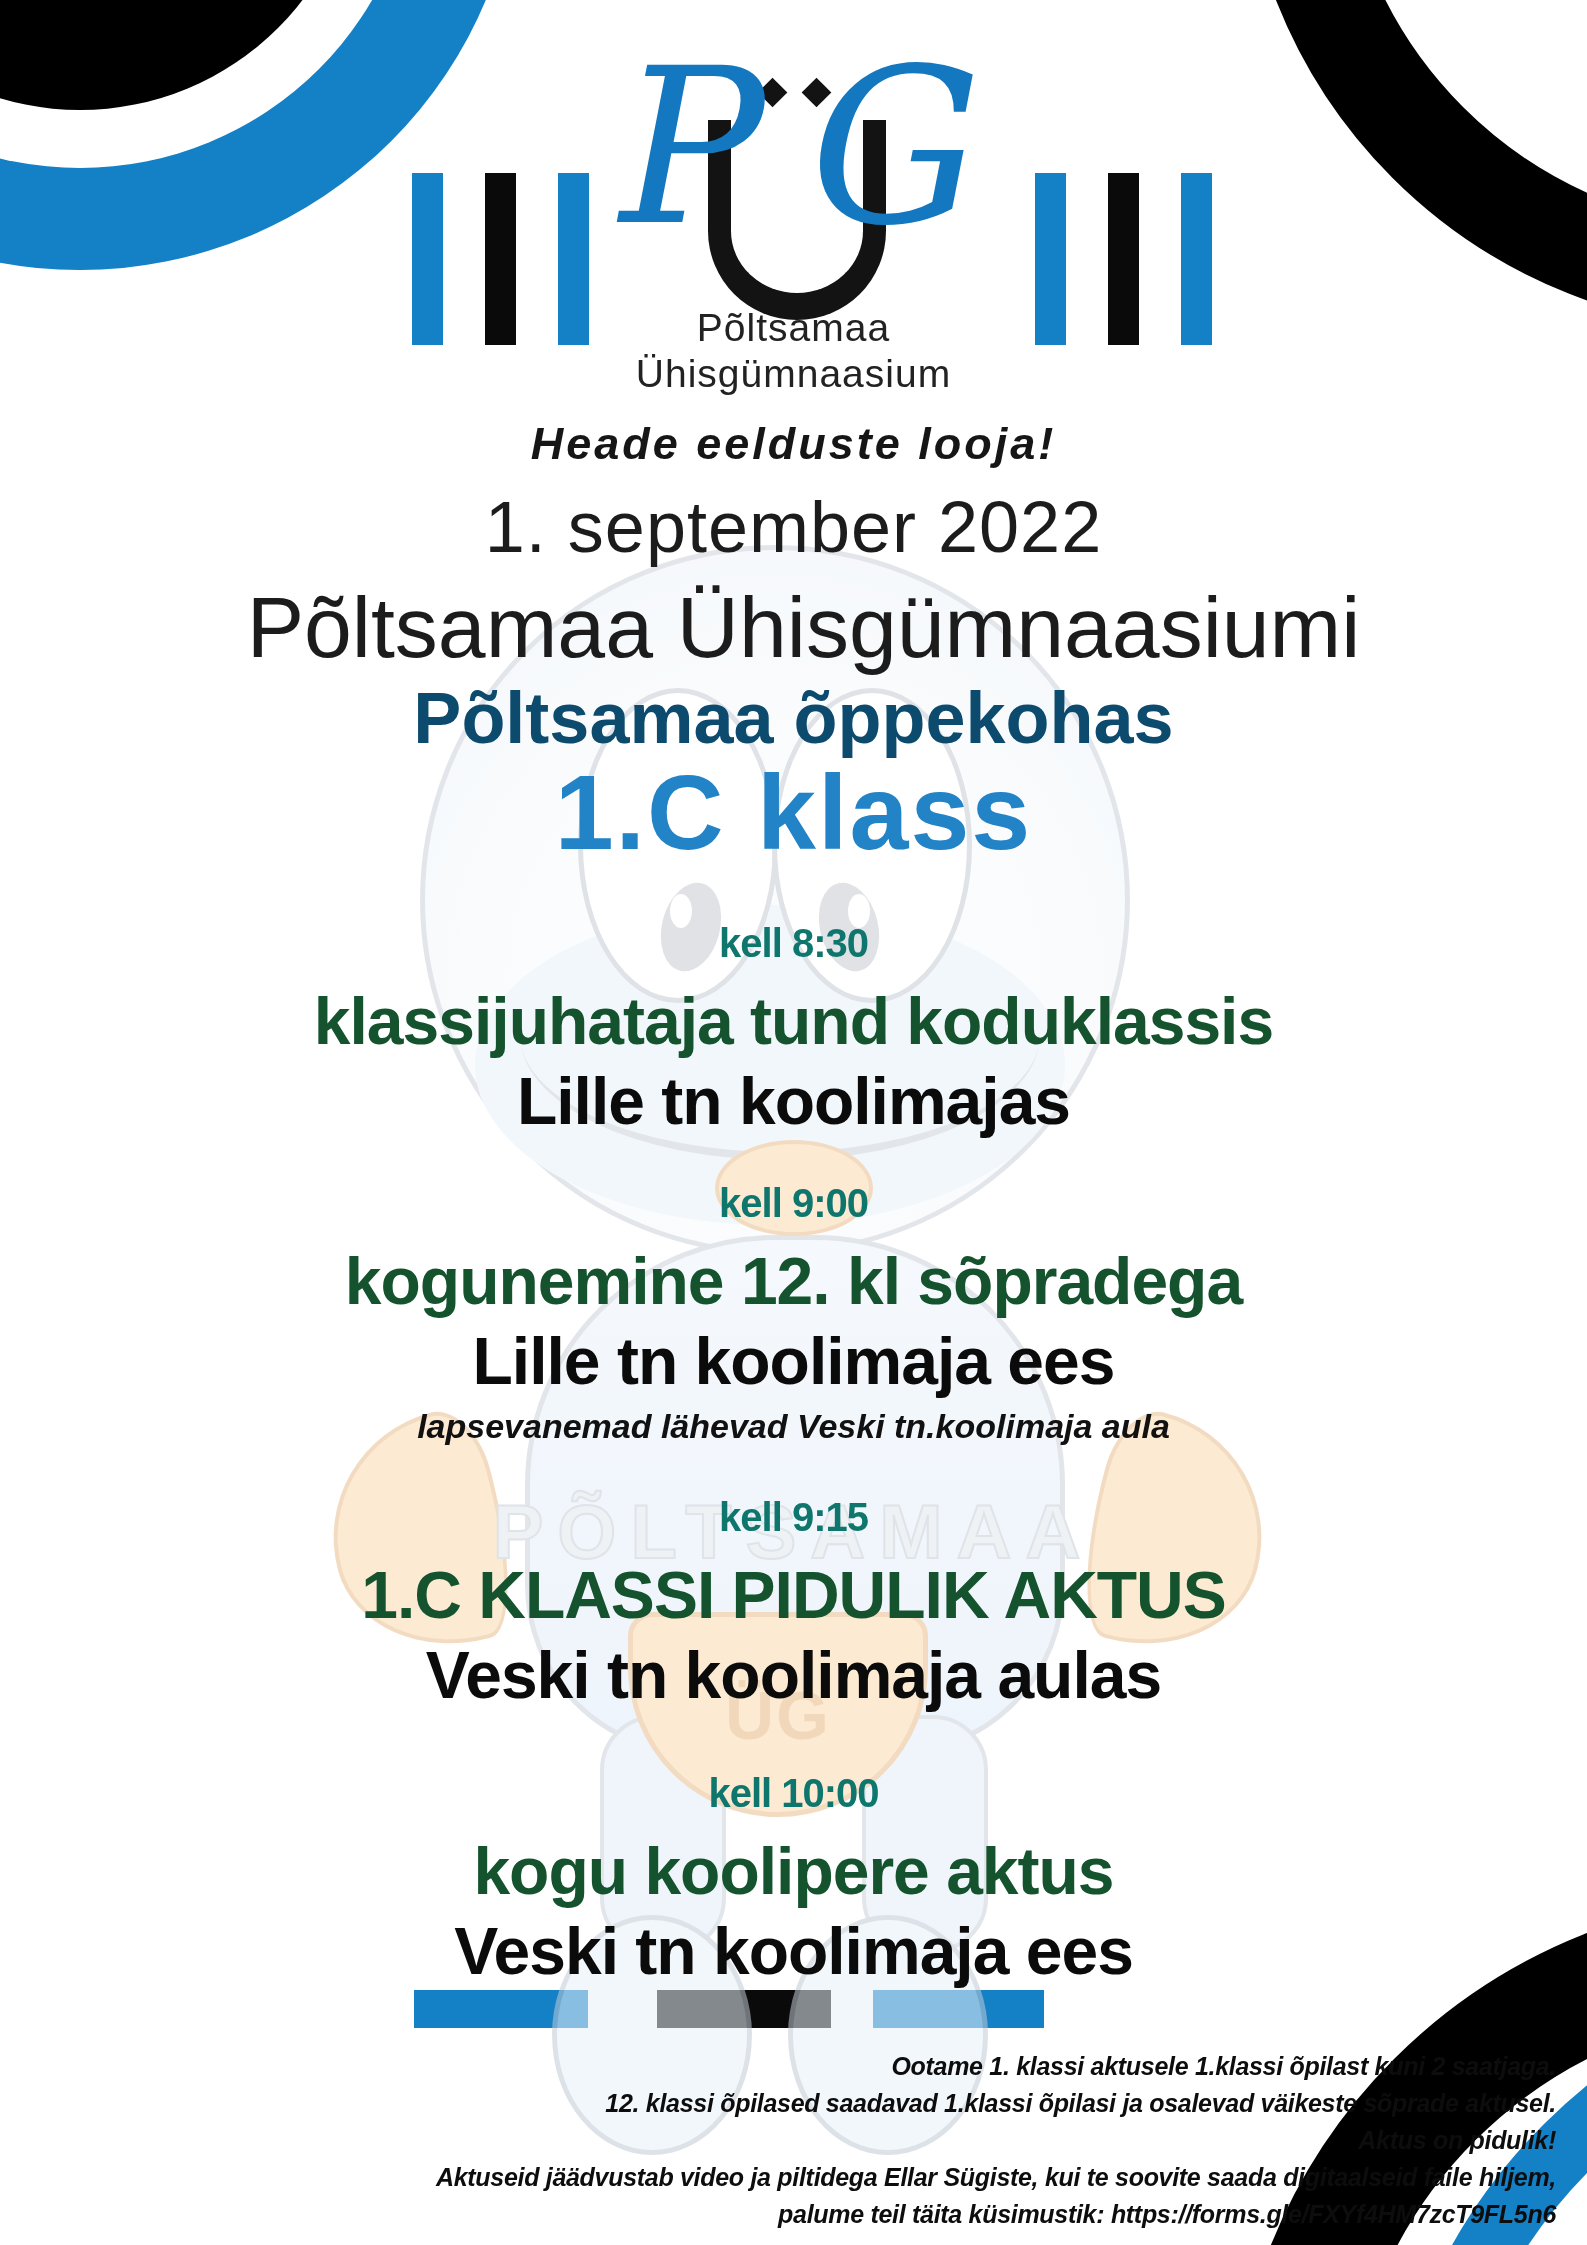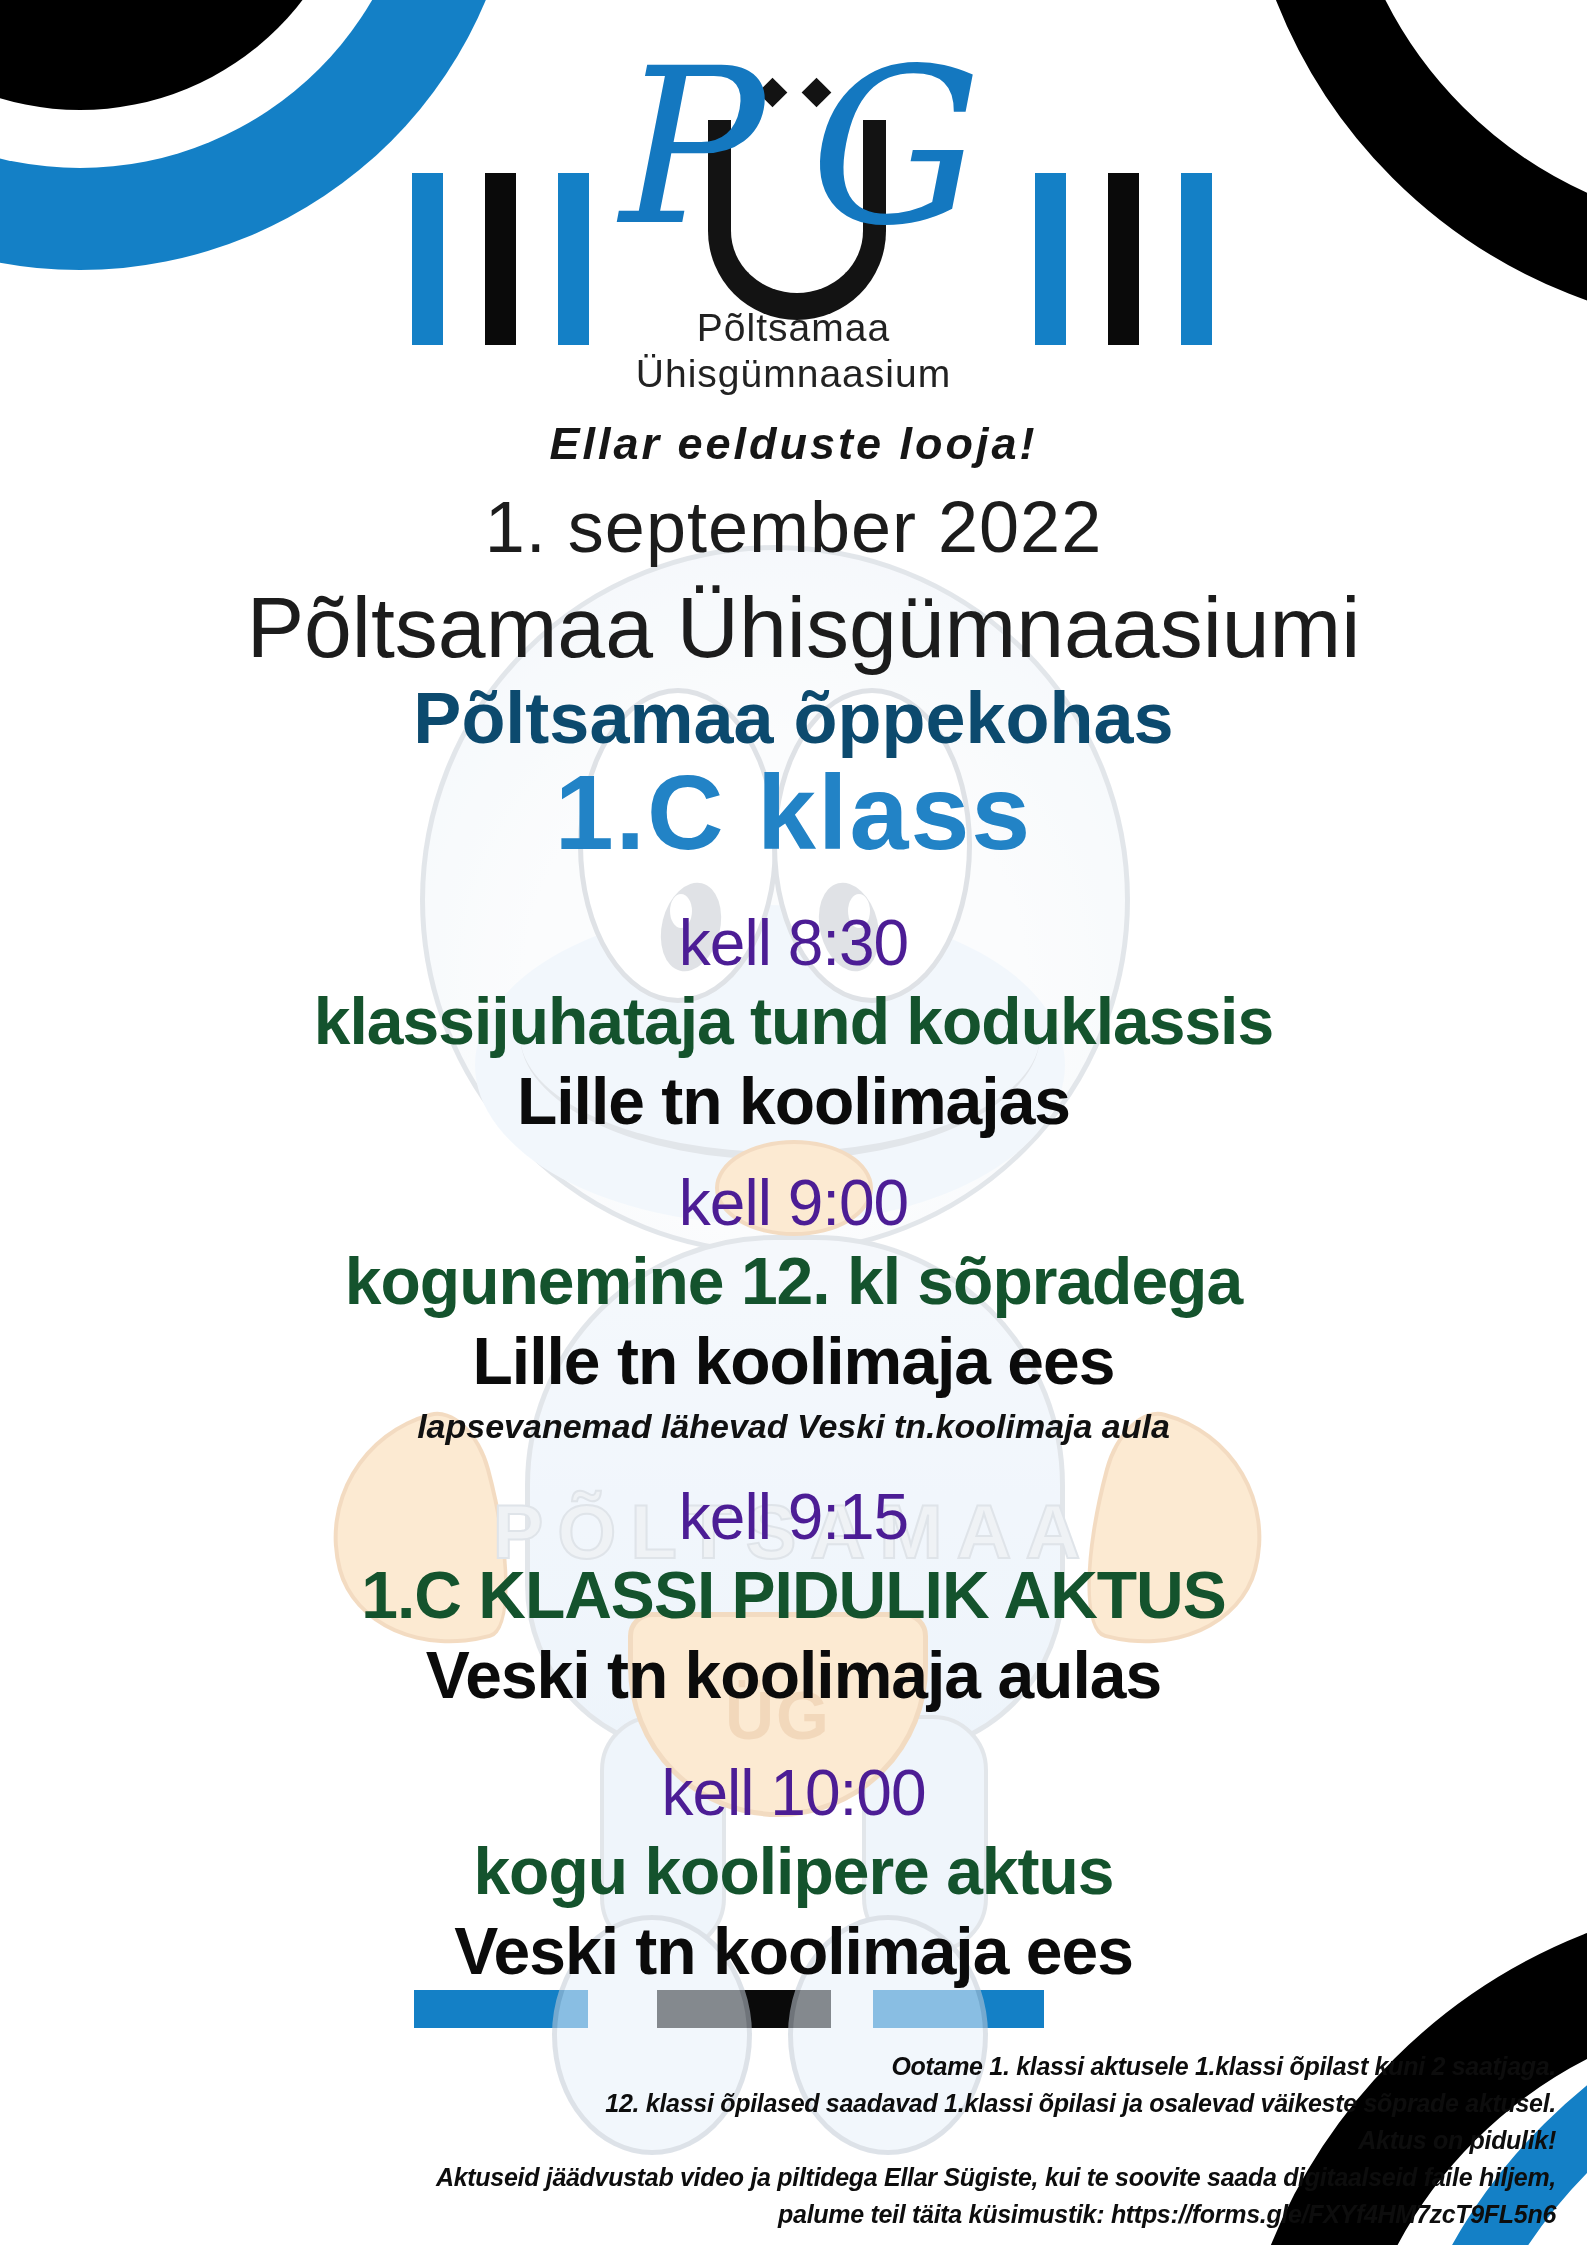--- a/index.html
+++ b/index.html
@@ -71,21 +71,21 @@
   .tagline{top:412px;font-size:45px;line-height:64px;font-weight:bold;font-style:italic;
            letter-spacing:3px;color:#161616;}
   .date{top:474px;font-size:72px;line-height:106px;font-weight:400;letter-spacing:1px;color:#1c1c1c;}
   .school{top:578px;font-size:86px;line-height:98px;font-weight:400;color:#1c1c1c;padding-left:20px;}
   .campus{top:676px;font-size:72px;line-height:84px;font-weight:bold;color:#0c4a6e;}
   .classname{top:754px;font-size:106px;line-height:116px;font-weight:bold;letter-spacing:2px;color:#2283c6;}
 
   
   .sched{position:absolute;left:0;right:0;text-align:center;z-index:2;}
   .b1{top:908px;} .b2{top:1168px;} .b3{top:1482px;} .b4{top:1758px;}
-  .s-time {font-size:64px;line-height:70px;font-weight:normal;color:#4c1d95;letter-spacing:-1px;}
+  .s-time {font-size:40px;line-height:70px;font-weight:bold;color:#0f766e;letter-spacing:-1px;}
   .s-event{font-size:66px;line-height:74px;font-weight:bold;color:#14532d;margin-top:6px;letter-spacing:-1px;}
   .s-place{font-size:66px;line-height:74px;font-weight:bold;color:#0b0b0b;margin-top:6px;letter-spacing:-1px;}
   .s-note {font-size:34px;line-height:56px;font-weight:bold;font-style:italic;color:#111111;}
 
   
   .footer{position:absolute;left:26px;top:2048px;width:1530px;z-index:3;text-align:right;
           font-size:25px;line-height:37px;font-weight:bold;font-style:italic;color:#0d0d0d;letter-spacing:-.3px;}
   .flink{color:#0d0d0d;text-decoration:none;}
 </style>
 </head>
@@ -134,21 +134,21 @@
   <div class="logo">
     <div class="logo-u"></div>
     <div class="logo-diamond d1"></div>
     <div class="logo-diamond d2"></div>
     <span class="logo-letter logo-p">P</span>
     <span class="logo-letter logo-g">G</span>
   </div>
 
   <div class="ctr z2 line-logo1">Põltsamaa</div>
   <div class="ctr z2 line-logo2">Ühisgümnaasium</div>
-  <div class="ctr z2 tagline">Ellar eelduste looja!</div>
+  <div class="ctr z2 tagline">Heade eelduste looja!</div>
   <div class="ctr z2 date">1. september 2022</div>
   <div class="ctr z2 school">Põltsamaa Ühisgümnaasiumi</div>
   <div class="ctr z2 campus">Põltsamaa õppekohas</div>
   <div class="ctr z2 classname">1.C klass</div>
 
   <div class="sched b1">
     <div class="s-time">kell 8:30</div>
     <div class="s-event">klassijuhataja tund koduklassis</div>
     <div class="s-place">Lille tn koolimajas</div>
   </div>

